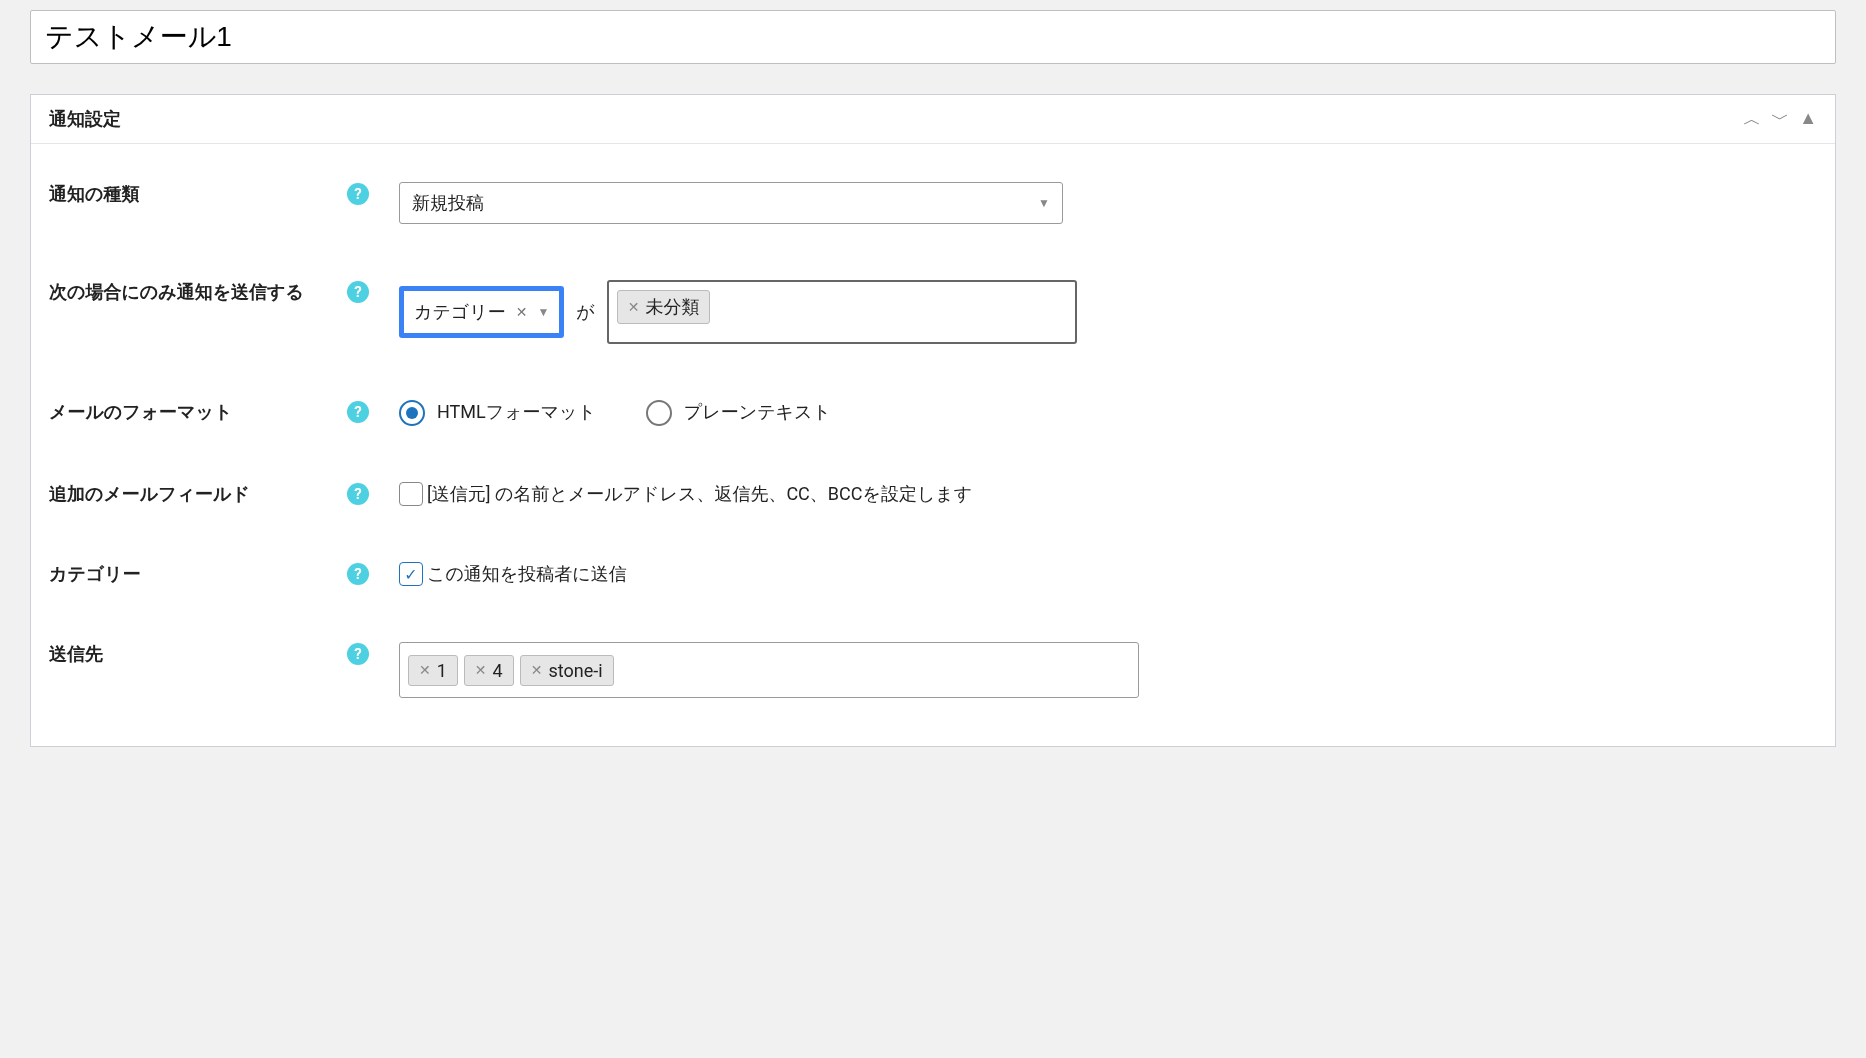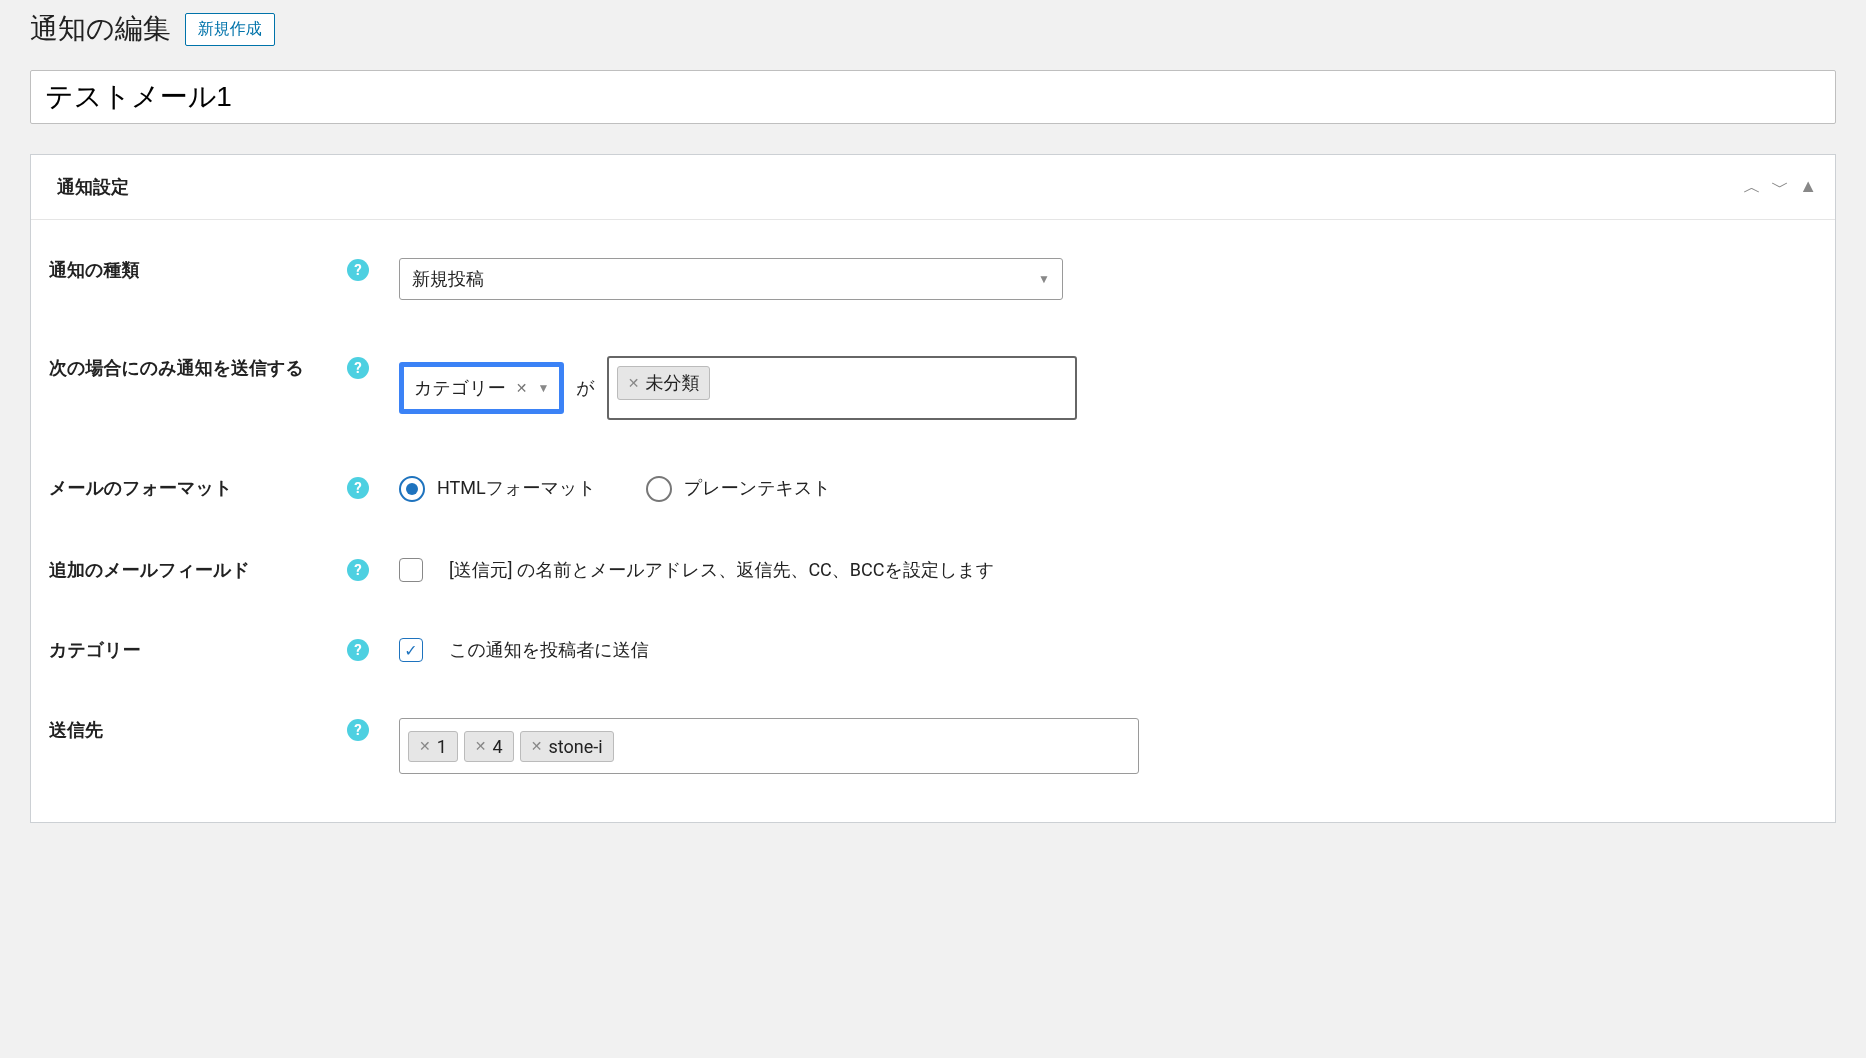--- a/index.html
+++ b/index.html
@@ -51,21 +51,21 @@
   .metabox-header {
     display: flex;
     align-items: center;
     justify-content: space-between;
     border-bottom: 1px solid #e5e5e5;
     padding: 12px 18px;
   }
   .metabox-title {
     font-size: 18px;
     font-weight: 700;
-    margin: 8px;
+    margin: 0;
   }
   .metabox-handle {
     display: flex;
     gap: 10px;
     color: #888;
   }
   .metabox-handle span {
     cursor: pointer;
     font-size: 18px;
   }
@@ -216,21 +216,21 @@
   .radio-circle.checked::after {
     content: "";
     width: 12px;
     height: 12px;
     background: #1e73be;
     border-radius: 50%;
   }
   .checkbox-label {
     display: flex;
     align-items: center;
-    gap: 26px;
+    gap: 4px;
     font-size: 18px;
     cursor: pointer;
   }
   .checkbox-box {
     width: 22px;
     height: 22px;
     border: 1.5px solid #888;
     border-radius: 4px;
     display: inline-flex;
     align-items: center;
@@ -240,24 +240,20 @@
   }
   .checkbox-box.checked {
     color: #1e73be;
     border-color: #1e73be;
   }
 </style>
 </head>
 <body>
 
 <div class="page">
-  <div class="page-header">
-    <h1 class="page-title">通知の編集</h1>
-    <button class="btn-new">新規作成</button>
-  </div>
 
   <input class="title-input" type="text" value="テストメール1" style="">
 
   <div class="metabox">
     <div class="metabox-header">
       <h2 class="metabox-title">通知設定</h2>
       <div class="metabox-handle">
         <span>︿</span>
         <span>﹀</span>
         <span>▲</span>

